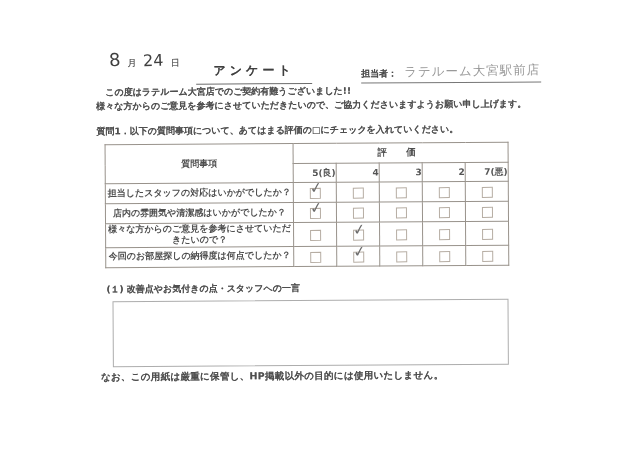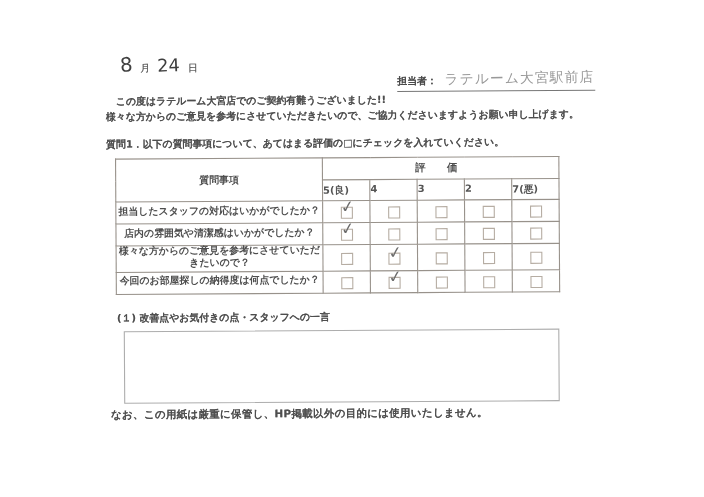--- a/index.html
+++ b/index.html
@@ -33,21 +33,21 @@
   .intro1{left:106px;top:85px;font-size:9px;font-weight:600;}
   .intro2{left:97px;top:99px;font-size:9px;font-weight:600;}
   .q1-heading{left:97px;top:124px;font-size:9px;font-weight:700;}
   
   .rating-table{
     position:absolute;left:105px;top:143px;width:404px;border-collapse:collapse;table-layout:fixed;
   }
   .rating-table th,.rating-table td{border:1px solid #98928b;padding:0;}
   .rating-table .qhead{width:187px;font-size:9px;font-weight:700;color:#4e4e4e;}
   .rating-table .rating-head{font-size:9.5px;font-weight:700;letter-spacing:8px;height:19px;color:#4e4e4e;}
-  .scale-cell{font-size:9px;font-weight:600;height:18px;text-align:left;color:#555;}
+  .scale-cell{font-size:9px;font-weight:600;height:18px;text-align:right;color:#555;}
   .qcell{font-size:9px;font-weight:700;text-align:center;color:#4e4e4e;height:18px;padding:2px 3px;line-height:1.25;}
   .ccell{text-align:center;vertical-align:middle;}
   .cbwrap{position:relative;display:inline-block;width:11px;height:11px;vertical-align:middle;}
   .checkbox{position:absolute;left:0;top:0;width:11px;height:11px;box-sizing:border-box;border:1.2px solid #b6ada3;background:#fff;}
   .checkmark{
     position:absolute;left:0px;top:-7px;font-size:15px;line-height:15px;color:#6b6b6b;
     transform:rotate(-8deg);font-weight:400;
   }
   
   .comment-heading{left:106px;top:282px;font-size:9px;font-weight:700;}
@@ -63,20 +63,21 @@
 <div class="canvas">
   <div class="sheet">
 
     <div class="abs date-line">
       <span class="hw date-month-num">8</span>
       <span class="printed date-unit">月</span>
       <span class="hw date-day-num">24</span>
       <span class="printed date-unit">日</span>
     </div>
 
+    <div class="abs title printed">アンケート</div>
 
     <div class="abs staff">
       <span class="staff-label printed">担当者：</span>
       <span class="staff-value">ラテルーム大宮駅前店</span>
     </div>
 
     <div class="abs intro1 printed">この度はラテルーム大宮店でのご契約有難うございました!!</div>
     <div class="abs intro2 printed">様々な方からのご意見を参考にさせていただきたいので、ご協力くださいますようお願い申し上げます。</div>
 
     <div class="abs q1-heading printed">質問1．以下の質問事項について、あてはまる評価の□にチェックを入れていください。</div>

